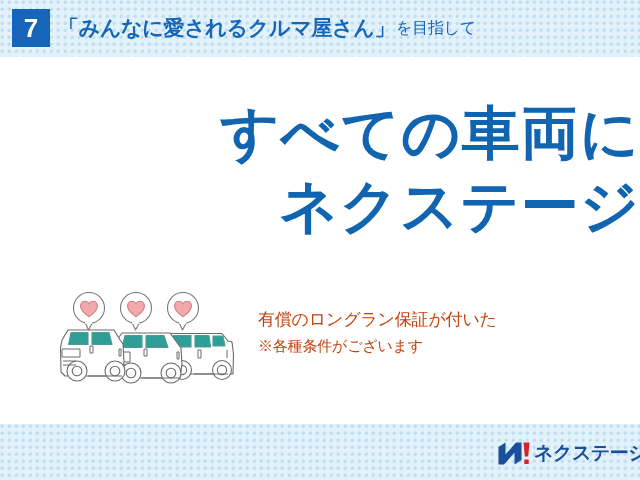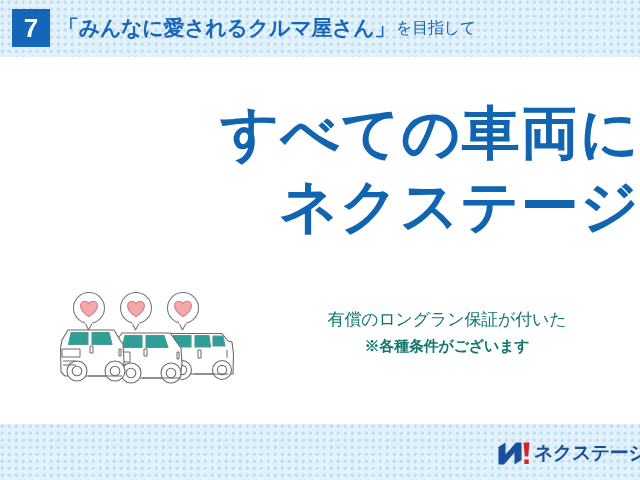--- a/index.html
+++ b/index.html
@@ -92,33 +92,32 @@
     width: 200px;
     height: 104px;
   }
 
   
   #body-copy {
     position: absolute;
     left: 258px;
     top: 306px;
     width: 378px;
-    color: #0f766e;
-    text-align: center;
+    color: #c2410c;
   }
   #body-copy .bc-line {
     display: block;
     white-space: nowrap;
     font-size: 17px;
     line-height: 27px;
     letter-spacing: -0.2px;
   }
   #body-copy .bc-note {
     font-size: 15px;
-    font-weight: bold;
+    font-weight: normal;
     line-height: 26px;
     letter-spacing: -0.2px;
   }
 
   
   #footer-logo {
     position: absolute;
     left: 497px;
     top: 440px;
     display: flex;

